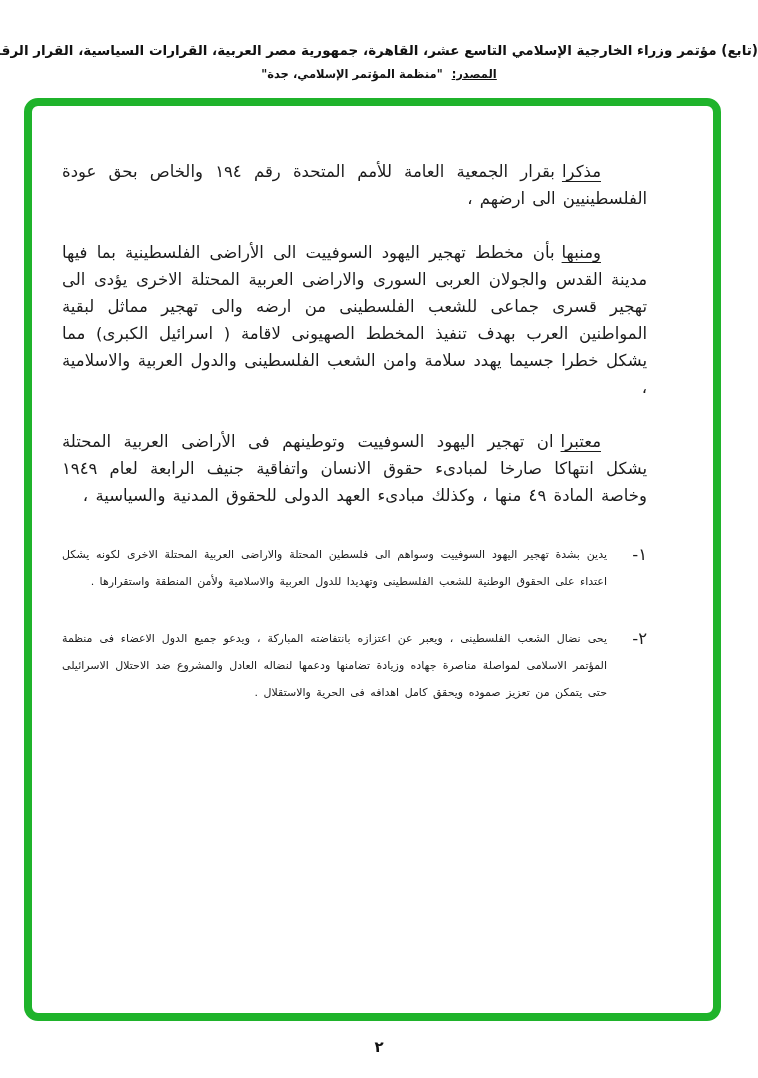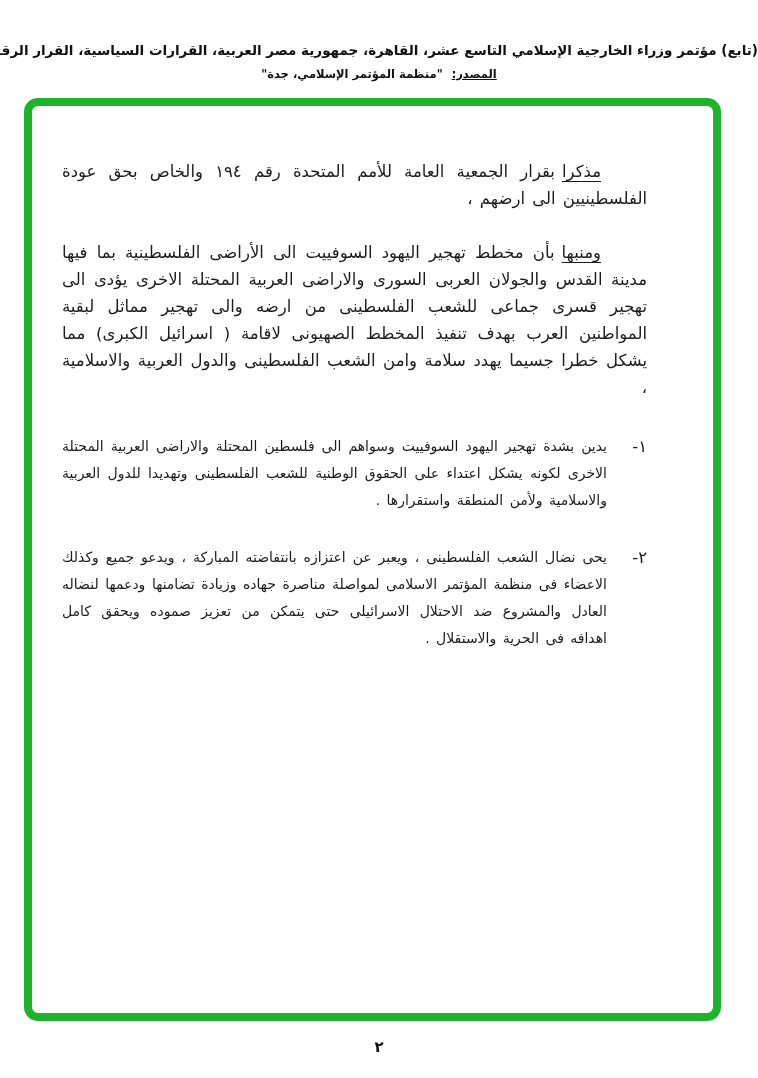--- a/index.html
+++ b/index.html
@@ -75,21 +75,21 @@
   }
   .item-num {
     flex: 0 0 40px;
     font-size: 16.5px;
     line-height: 27px;
     white-space: nowrap;
   }
   .item-text {
     flex: 1;
     margin: 0;
-    font-size: 14px;
+    font-size: 11px;
     line-height: 27px;
     text-align: justify;
     text-align-last: right;
     word-spacing: 2px;
   }
   
   .footer {
     margin-top: 12px;
     text-align: center;
   }
@@ -117,31 +117,34 @@
     <div class="frame-content">
 
       <p class="para">
         <span class="lead">مذكرا</span><span>بقرار الجمعية العامة للأمم المتحدة رقم ١٩٤ والخاص بحق عودة الفلسطينيين الى ارضهم ،</span>
       </p>
 
       <p class="para">
         <span class="lead">ومنبها</span><span>بأن مخطط تهجير اليهود السوفييت الى الأراضى الفلسطينية بما فيها مدينة القدس والجولان العربى السورى والاراضى العربية المحتلة الاخرى يؤدى الى تهجير قسرى جماعى للشعب الفلسطينى من ارضه والى تهجير مماثل لبقية المواطنين العرب بهدف تنفيذ المخطط الصهيونى لاقامة ( اسرائيل الكبرى) مما يشكل خطرا جسيما يهدد سلامة وامن الشعب الفلسطينى والدول العربية والاسلامية ،</span>
       </p>
 
+      <p class="para">
+        <span class="lead">معتبرا</span><span>ان تهجير اليهود السوفييت وتوطينهم فى الأراضى العربية المحتلة يشكل انتهاكا صارخا لمبادىء حقوق الانسان واتفاقية جنيف الرابعة لعام ١٩٤٩ وخاصة المادة ٤٩ منها ، وكذلك مبادىء العهد الدولى للحقوق المدنية والسياسية ،</span>
+      </p>
 
       <div class="items">
 
         <div class="item">
           <span class="item-num">١-</span>
           <p class="item-text">يدين بشدة تهجير اليهود السوفييت وسواهم الى فلسطين المحتلة والاراضى العربية المحتلة الاخرى لكونه يشكل اعتداء على الحقوق الوطنية للشعب الفلسطينى وتهديدا للدول العربية والاسلامية ولأمن المنطقة واستقرارها .</p>
         </div>
 
         <div class="item">
           <span class="item-num">٢-</span>
-          <p class="item-text">يحى نضال الشعب الفلسطينى ، ويعبر عن اعتزازه بانتفاضته المباركة ، ويدعو جميع وكذلك الاعضاء فى منظمة المؤتمر الاسلامى لمواصلة مناصرة جهاده وزيادة تضامنها ودعمها لنضاله العادل والمشروع ضد الاحتلال الاسرائيلى حتى يتمكن من تعزيز صموده ويحقق كامل اهدافه فى الحرية والاستقلال .</p>
+          <p class="item-text">يحى نضال الشعب الفلسطينى ، ويعبر عن اعتزازه بانتفاضته المباركة ، ويدعو جميع الدول الاعضاء فى منظمة المؤتمر الاسلامى لمواصلة مناصرة جهاده وزيادة تضامنها ودعمها لنضاله العادل والمشروع ضد الاحتلال الاسرائيلى حتى يتمكن من تعزيز صموده ويحقق كامل اهدافه فى الحرية والاستقلال .</p>
         </div>
 
       </div>
     </div>
   </div>
 
   <div class="footer">
     <span class="page-number">٢</span>
   </div>
 

